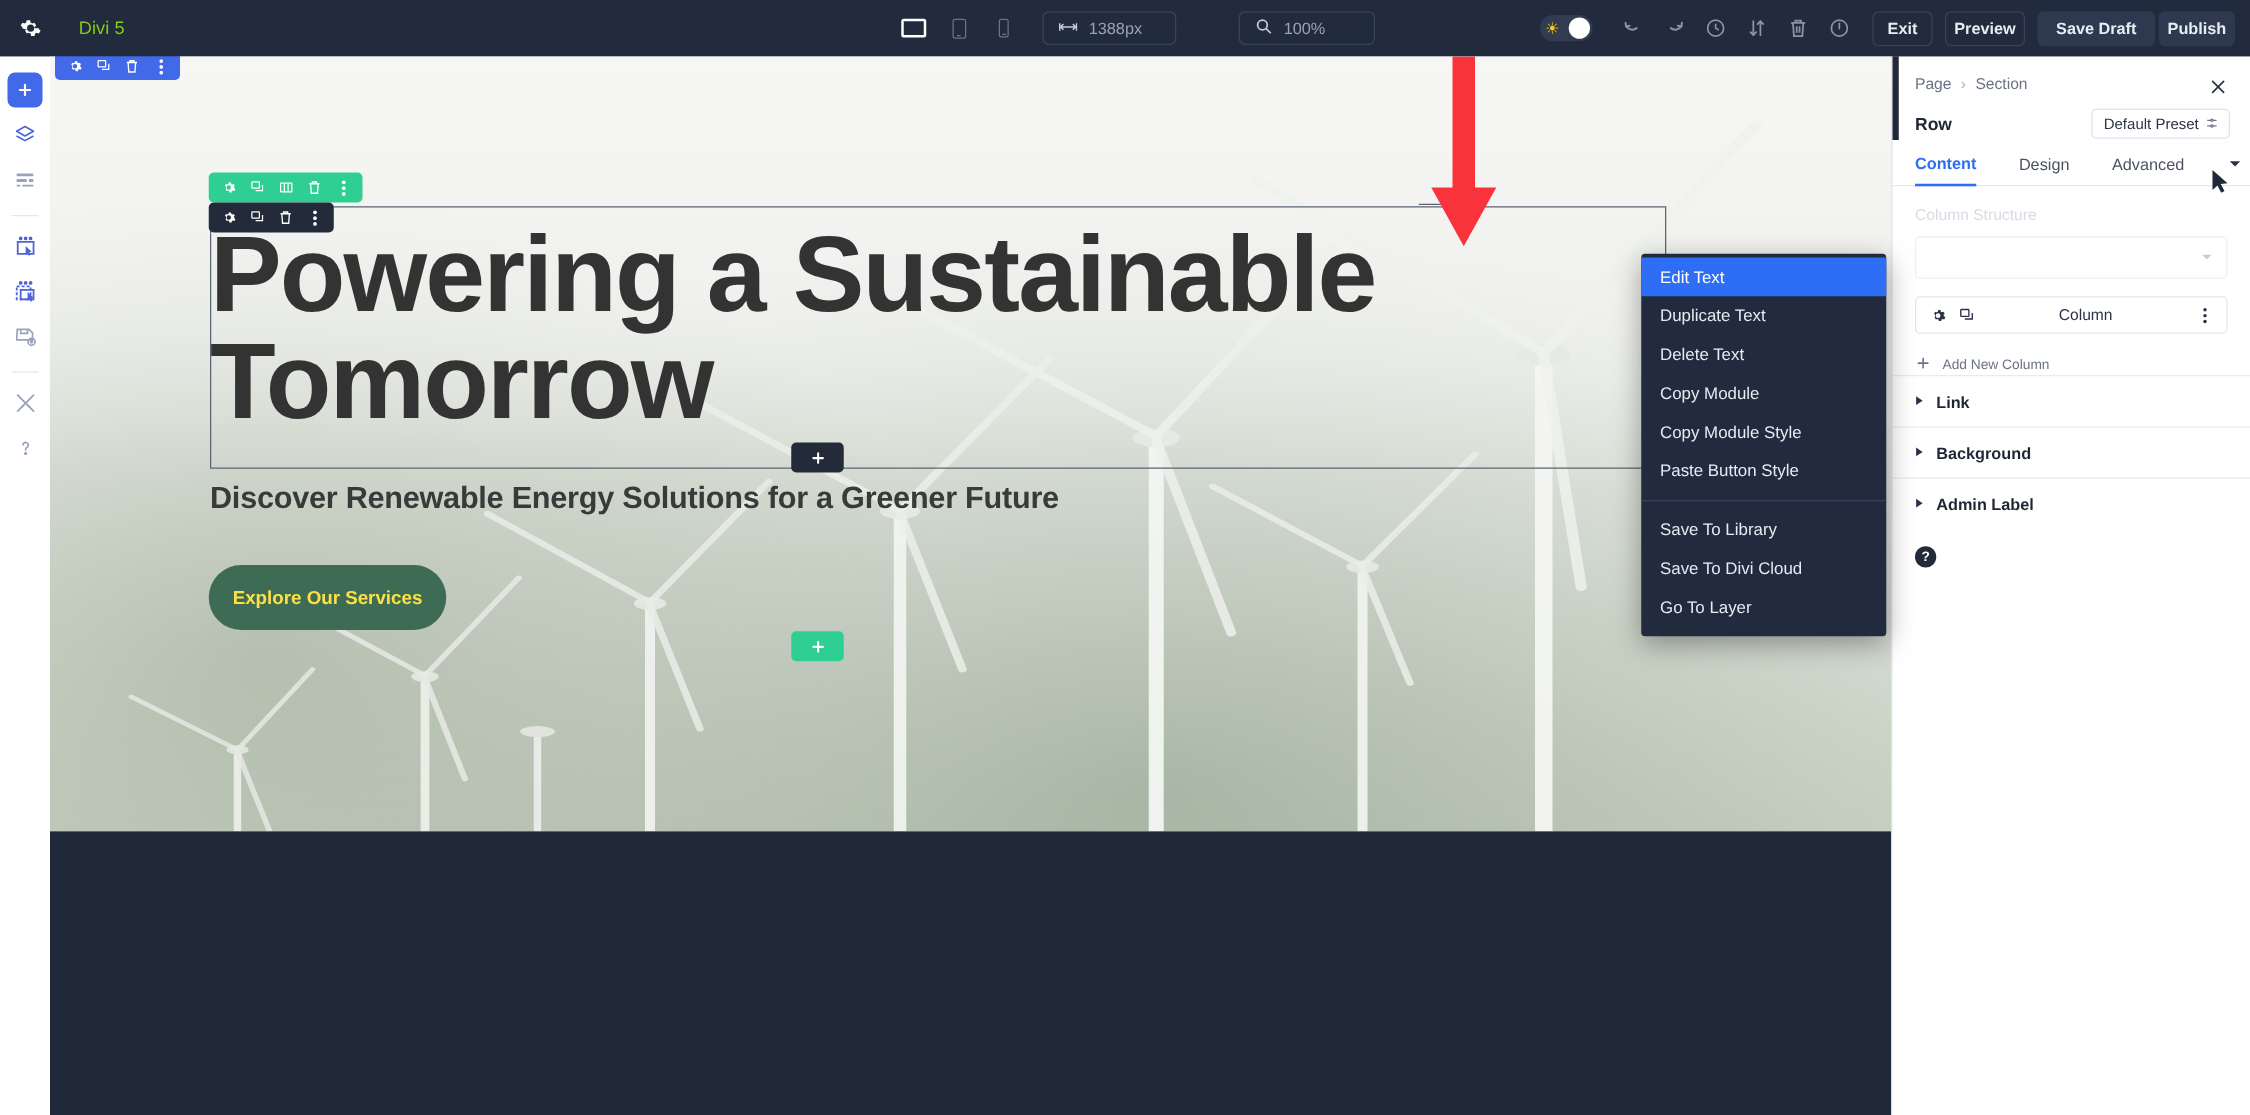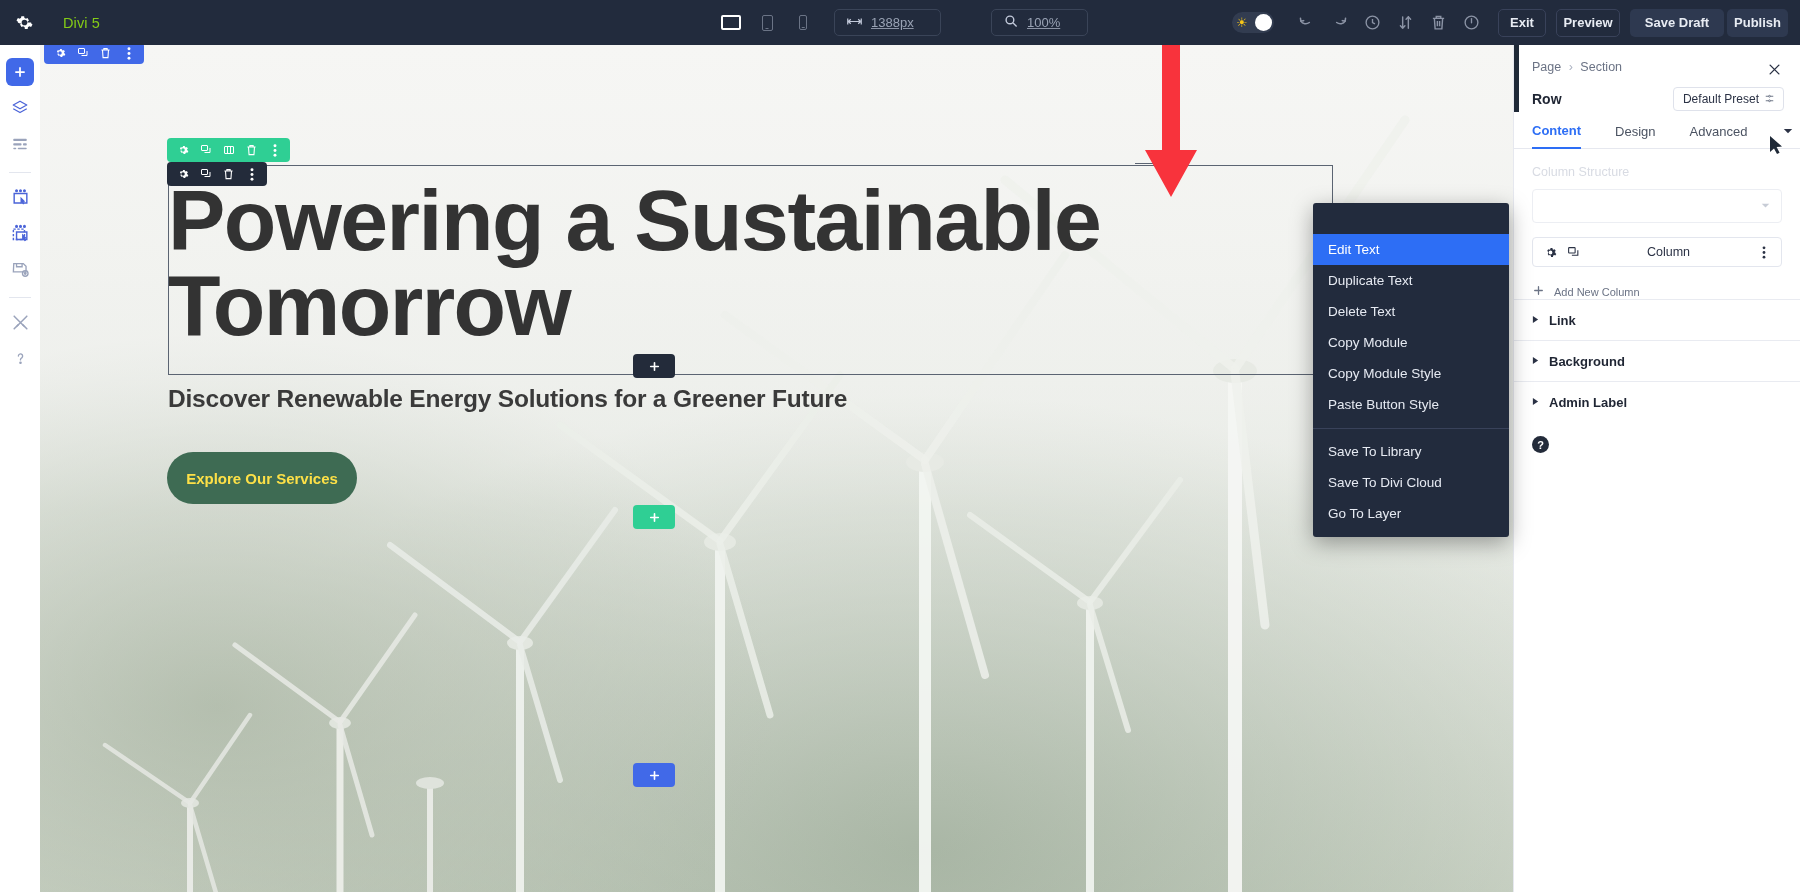--- a/index.html
+++ b/index.html
@@ -25,25 +25,25 @@
   .dev-btn { width: 26px; height: 26px; display:flex; align-items:center; justify-content:center; cursor:pointer; }
   .dev-desktop { width:20px; height:15px; border:2px solid #ffffff; border-radius:2px; }
   .dev-tablet  { width:11px; height:16px; border:1.6px solid #6b7486; border-radius:2px; position:relative;}
   .dev-tablet::after{content:"";position:absolute;bottom:1px;left:50%;transform:translateX(-50%);width:3px;height:1px;background:#6b7486;}
   .dev-phone   { width:8px; height:15px; border:1.6px solid #6b7486; border-radius:2px; position:relative;}
   .dev-phone::after{content:"";position:absolute;bottom:1px;left:50%;transform:translateX(-50%);width:2.5px;height:1px;background:#6b7486;}
 
   .field {
     height: 27px; border: 1px solid #3a4458; border-radius: 5px;
     display: flex; align-items: center; gap: 9px; padding: 0 12px;
-    color: #8b93a5; font-size: 13px; text-decoration: underline;
+    color: #8b93a5; font-size: 13px;
   }
   .field .val { color:#9aa3b5; font-size:13px; }
   .width-field { width: 107px; margin-left: 8px; }
-  .zoom-field  { width: 97px; }
+  .zoom-field  { width: 109px; }
   .tb-center-gap { width: 30px; }
 
   .tb-right { position:absolute; right: 12px; top:0; height:45px; display:flex; align-items:center; gap: 0px; }
   .toggle {
     width: 42px; height: 21px; border-radius: 11px; background: #323c50;
     display:flex; align-items:center; justify-content:space-between; padding: 0 2px;
     margin-right: 16px; cursor:pointer;
   }
   .toggle .sun { font-size: 13px; line-height: 1; color:#f5c518; margin-left:2px; }
   .toggle .knob { width: 17px; height: 17px; border-radius: 50%; background:#fff; }
@@ -66,21 +66,21 @@
     padding-top: 13px; z-index: 40;
   }
   .rail-item { width: 28px; height: 28px; margin-bottom: 8px; display:flex; align-items:center; justify-content:center; color:#4b64d8; cursor:pointer; }
   .rail-add { background:#4169e8; border-radius: 6px; color:#fff; }
   .rail-sep { width: 22px; height:1px; background:#e3e6ee; margin: 6px 0 10px; }
   .rail-muted { color:#9aa3bb; }
 
   
   .canvas {
     position: absolute; top: 45px; left: 40px;
-    width: 1473px; height: 847px;
+    width: 1473px; height: 620px;
     overflow: hidden; background: #f3f3f1;
   }
   .photo {
     position:absolute; inset:0;
     background:
       linear-gradient(180deg, rgba(246,246,244,.97) 0%, rgba(240,241,238,.72) 33%, rgba(233,236,231,.45) 55%, rgba(226,231,224,.30) 100%),
       radial-gradient(ellipse 900px 600px at 12% 78%, #97a58f 0%, rgba(151,165,143,0) 62%),
       radial-gradient(ellipse 1200px 700px at 60% 95%, #8e9f89 0%, rgba(142,159,137,0) 65%),
       linear-gradient(180deg,#f7f7f5 0%, #eef0ec 40%, #c6cfc0 100%);
   }
@@ -146,21 +146,21 @@
   .ctxmenu {
     position:absolute; left: 1313px; top: 203px; width: 196px;
     background:#222b3d; border-radius: 3px; z-index: 58;
     box-shadow: 0 6px 22px rgba(0,0,0,.35);
     padding: 3px 0 8px;
   }
   .ctxmenu .mitem {
     height: 31px; display:flex; align-items:center;
     padding-left: 15px; color:#e6eaf2; font-size: 13.5px; cursor:pointer;
   }
-  .ctxmenu .mitem.active { background:#2d6ef5; color:#ffffff;margin-top:28px; }
+  .ctxmenu .mitem.active { background:#2d6ef5; color:#ffffff; }
   .ctxmenu .msep { height: 1px; background:#39425a; margin: 8px 0 7px; }
 
   
   .panel {
     position: absolute; top: 45px; right: 0; width: 287px; height: 847px;
     background:#ffffff; z-index: 50; border-left: 1px solid #e6e8ef;
   }
   .panel-accent { position:absolute; left:0; top:0; width: 5px; height: 67px; background:#1f2937; }
   .panel-head { padding: 15px 17px 0 18px; display:flex; align-items:flex-start; justify-content:space-between; }
   .crumb { font-size: 12.5px; color:#6b7385; }

